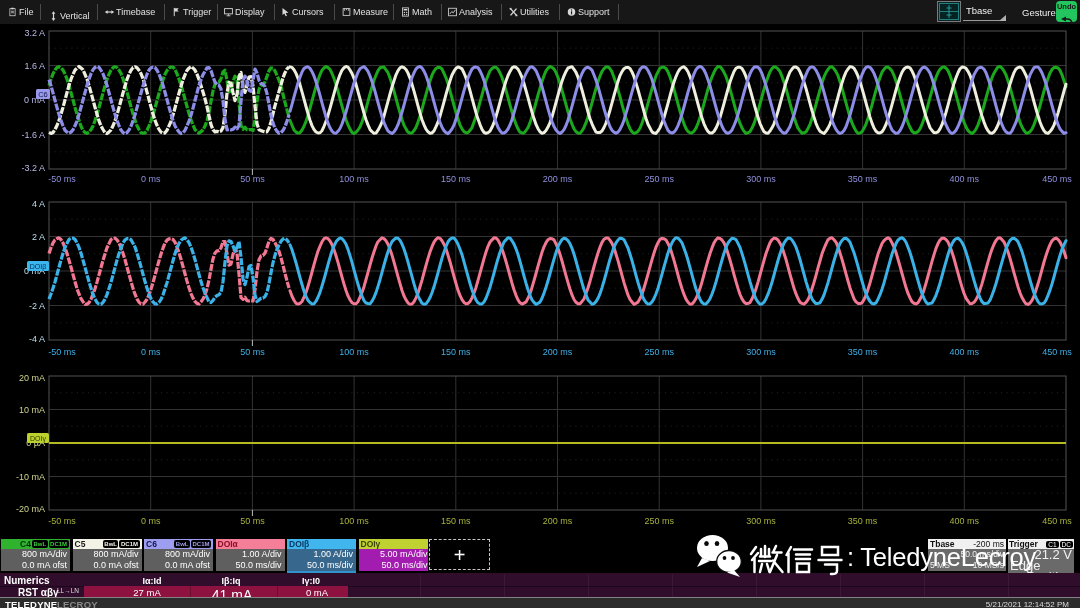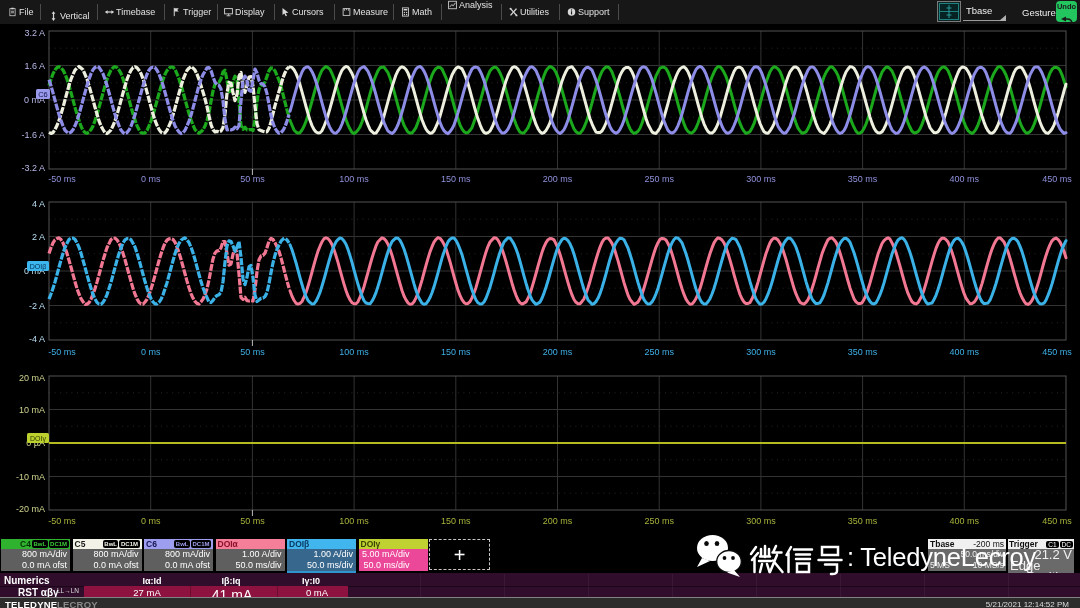--- a/index.html
+++ b/index.html
@@ -161,21 +161,21 @@
         <line x1="8.5" y1="2" x2="8.5" y2="5" stroke="#d8d8d8"></line>
       </svg>Measure</div>
     <div style="position:absolute;left:401px;top:0;height:24px;display:flex;align-items:center;color:#e2e2e2;font-size:9px"><svg width="9" height="10" viewBox="0 0 12 13" style="margin-right:2px">
         <rect x="2" y="1" width="8" height="11" fill="none" stroke="#d8d8d8" stroke-width="1.1"></rect>
         <rect x="3.5" y="2.5" width="5" height="2" fill="#d8d8d8"></rect>
         <circle cx="4.5" cy="7" r="0.9" fill="#d8d8d8"></circle>
         <circle cx="7.5" cy="7" r="0.9" fill="#d8d8d8"></circle>
         <circle cx="4.5" cy="9.8" r="0.9" fill="#d8d8d8"></circle>
         <circle cx="7.5" cy="9.8" r="0.9" fill="#d8d8d8"></circle>
       </svg>Math</div>
-    <div style="position:absolute;left:448px;top:0;height:24px;display:flex;align-items:flex-start;color:#e2e2e2;font-size:9px"><svg width="9" height="10" viewBox="0 0 12 13" style="margin-right:2px">
+    <div style="position:absolute;left:448px;top:0;height:24px;display:flex;align-items:center;color:#e2e2e2;font-size:9px"><svg width="9" height="10" viewBox="0 0 12 13" style="margin-right:2px">
         <rect x="0.8" y="1.5" width="10.4" height="10" fill="none" stroke="#d8d8d8" stroke-width="1.1"></rect>
         <polyline points="2.5,9 5,6 7,7.5 10,3.5" fill="none" stroke="#d8d8d8" stroke-width="1.2"></polyline>
       </svg>Analysis</div>
     <div style="position:absolute;left:509px;top:0;height:24px;display:flex;align-items:center;color:#e2e2e2;font-size:9px"><svg width="9" height="10" viewBox="0 0 12 13" style="margin-right:2px">
         <line x1="2" y1="2" x2="10" y2="11" stroke="#d8d8d8" stroke-width="1.8"></line>
         <line x1="10" y1="2" x2="2" y2="11" stroke="#d8d8d8" stroke-width="1.8"></line>
         <circle cx="2" cy="2" r="1.3" fill="#d8d8d8"></circle>
         <circle cx="10" cy="11" r="1.3" fill="#d8d8d8"></circle>
       </svg>Utilities</div>
     <div style="position:absolute;left:567px;top:0;height:24px;display:flex;align-items:center;color:#e2e2e2;font-size:9px"><svg width="9" height="10" viewBox="0 0 12 13" style="margin-right:2px">
@@ -248,21 +248,21 @@
     <div style="height:10px;background:#41b6ee;color:#083a62;font-size:8.5px;font-weight:bold;display:flex;align-items:center;padding:0 2px">
       <span style="flex:1 1 auto">DOIβ</span>
     </div>
     <div style="height:22px;background:#37678c;color:#fff;font-size:9px;text-align:right;padding-right:3px;line-height:11px">1.00 A/div<br>50.0 ms/div</div>
   </div>
 <div style="position:absolute;left:287px;top:571px;width:69px;height:2px;background:#2f95cc"></div>
 <div style="position:absolute;left:358.5px;top:539px;width:69px;height:32px">
     <div style="height:10px;background:#bfd232;color:#3c4404;font-size:8.5px;font-weight:bold;display:flex;align-items:center;padding:0 2px">
       <span style="flex:1 1 auto">DOIγ</span>
     </div>
-    <div style="height:22px;background:#ec4899;color:#fff;font-size:9px;text-align:right;padding-right:18px;line-height:11px">5.00 mA/div<br>50.0 ms/div</div>
+    <div style="height:22px;background:#a21caf;color:#fff;font-size:9px;text-align:right;padding-right:0;line-height:11px">5.00 mA/div<br>50.0 ms/div</div>
   </div>
 <div style="position:absolute;left:429px;top:539px;width:61px;height:31px;background:#000;border:1px dashed #c8c8c8;color:#fff;font-size:20px;text-align:center;line-height:30px">+</div>
 <div style="position:absolute;left:928px;top:539px;width:78px;height:32px">
 <div style="height:10px;background:#f0f0f0;color:#111;font-size:8.5px;display:flex;align-items:center;padding:0 2px">
       <b>Tbase</b>
       <span style="flex:1 1 auto;text-align:right">-200 ms</span>
     </div>
 <div style="height:22px;background:#6a6a6a;color:#f0f0f0;font-size:8.5px;line-height:11px;padding:0 2px">
       <div style="text-align:right">50.0 ms/div</div>
       <div><span>5 MS</span><span style="float:right">10 MS/s</span></div>

